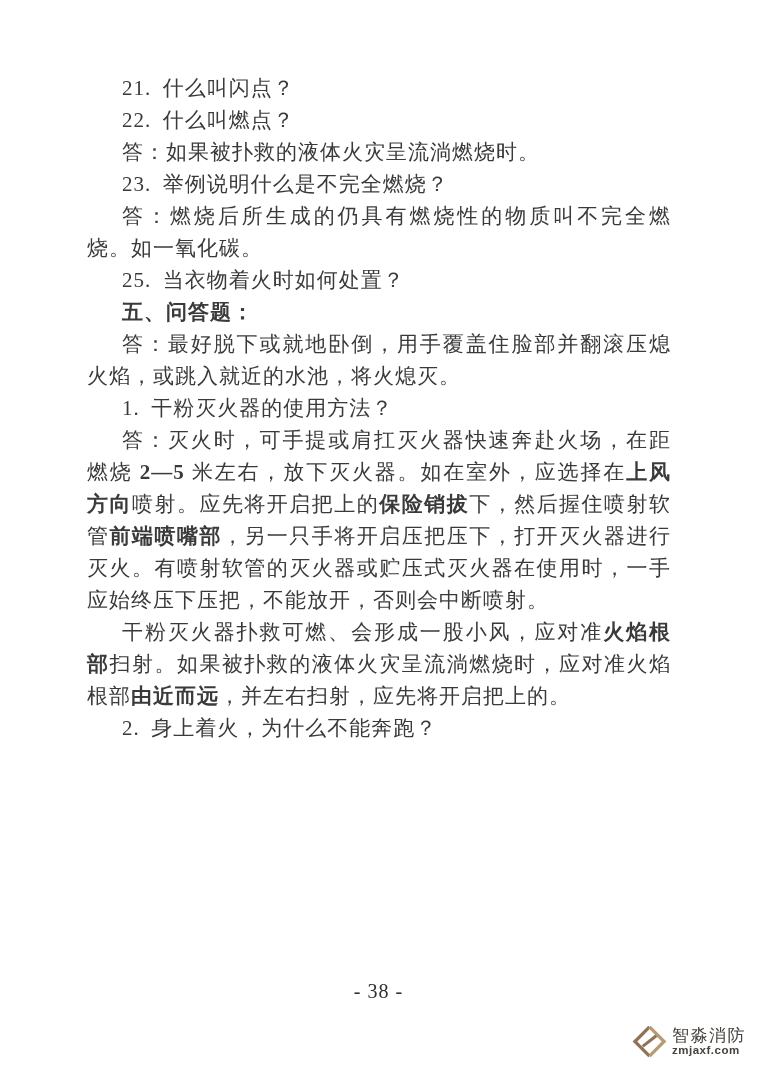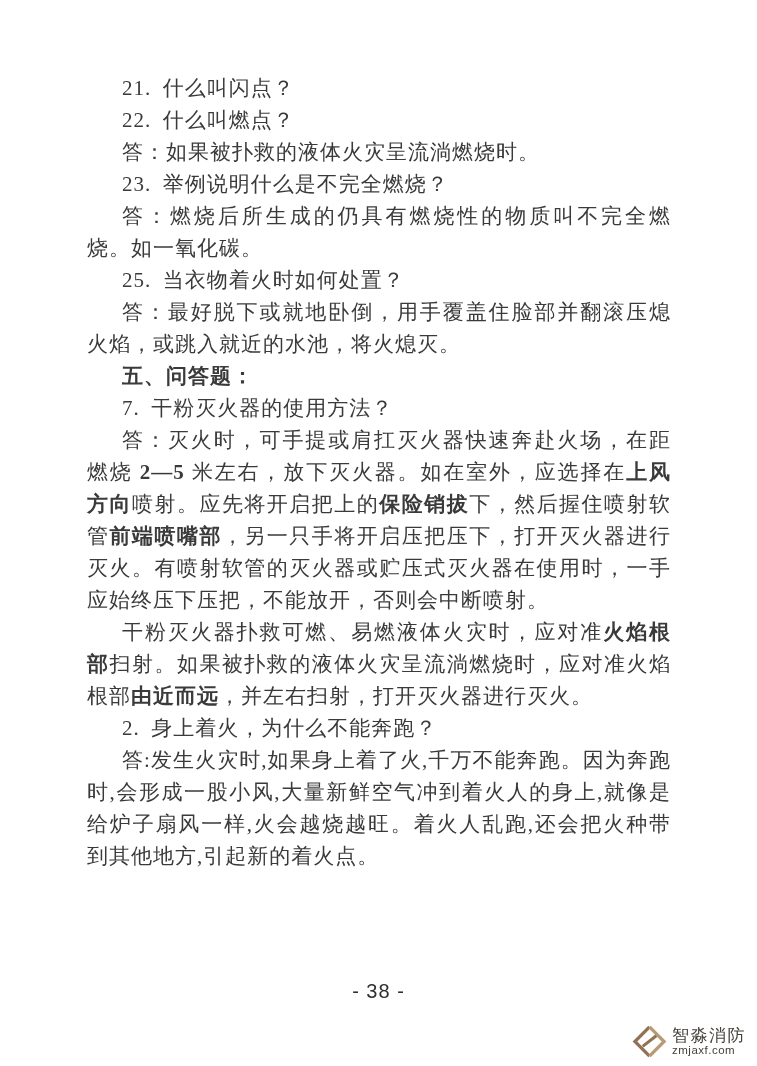--- a/index.html
+++ b/index.html
@@ -35,21 +35,21 @@
     text-underline-offset: 4px;
   }
   .footer-page-number {
     position: absolute;
     left: 0; top: 980px;
     width: 100%;
     text-align: center;
     font-size: 20px;
     letter-spacing: 1px;
     color: #2f2f2f;
-    font-family: Liberation Sans, sans-serif;
+    font-family: Liberation Serif, serif;
   }
   .site-logo {
     position: absolute;
     right: 11px; bottom: 7px;
     display: flex;
     align-items: center;
     gap: 5px;
   }
   .logo-text-col {
     display: flex;
@@ -58,45 +58,44 @@
   }
   .logo-name {
     font-size: 17px;
     letter-spacing: 1.5px;
     color: #45413c;
     font-weight: 500;
     font-family: "Liberation Serif", serif;
   }
   .logo-domain {
     font-size: 11.5px;
-    font-weight: 400;
+    font-weight: 700;
     letter-spacing: 0.5px;
     color: #45413c;
     font-family: "Liberation Sans", sans-serif;
   }
 </style>
 </head>
 <body>
 
 <div class="page">
 
   <div class="content">
       <p class="para question"><span>21. 什么叫闪点？</span></p>
       <p class="para question"><span>22. 什么叫燃点？</span></p>
       <p class="para answer"><span>答：如果被扑救的液体火灾呈流淌燃烧时。</span></p>
       <p class="para question"><span>23. 举例说明什么是不完全燃烧？</span></p>
       <p class="para answer"><span>答：燃烧后所生成的仍具有燃烧性的物质叫不完全燃烧。如一氧化碳。</span></p>
       <p class="para question"><span>25. 当衣物着火时如何处置？</span></p>
+      <p class="para heading"><span class="bold">五、问答题：</span></p>
       <p class="para answer"><span>答：最好脱下或就地卧倒，用手覆盖住脸部并翻滚压熄火焰，或跳入就近的水池，将火熄灭。</span></p>
-      <p class="para heading"><span class="bold">五、问答题：</span></p>
-      <p class="para question"><span>7. 干粉灭火器的使用方法？</span></p>
+      <p class="para question"><span>1. 干粉灭火器的使用方法？</span></p>
       <p class="para answer"><span>答：灭火时，可手提或肩扛灭火器快速奔赴火场，在距燃烧 </span><span class="bold underline">2—5</span><span> 米左右，放下灭火器。如在室外，应选择在</span><span class="bold underline">上风方向</span><span>喷射。应先将开启把上的</span><span class="bold underline">保险销拔</span><span>下，然后握住喷射软管</span><span class="bold underline">前端喷嘴部</span><span>，另一只手将开启压把压下，打开灭火器进行灭火。有喷射软管的灭火器或贮压式灭火器在使用时，一手应始终压下压把，不能放开，否则会中断喷射。</span></p>
-      <p class="para answer"><span>干粉灭火器扑救可燃、易燃液体火灾时，应对准</span><span class="bold underline">火焰根部</span><span>扫射。如果被扑救的液体火灾呈流淌燃烧时，应对准火焰根部</span><span class="bold underline">由近而远</span><span>，并左右扫射，打开灭火器进行灭火。</span></p>
+      <p class="para answer"><span>干粉灭火器扑救可燃、会形成一股小风，应对准</span><span class="bold underline">火焰根部</span><span>扫射。如果被扑救的液体火灾呈流淌燃烧时，应对准火焰根部</span><span class="bold underline">由近而远</span><span>，并左右扫射，应先将开启把上的。</span></p>
       <p class="para question"><span>2. 身上着火，为什么不能奔跑？</span></p>
-      <p class="para answer"><span>答:发生火灾时,如果身上着了火,千万不能奔跑。因为奔跑时,会形成一股小风,大量新鲜空气冲到着火人的身上,就像是给炉子扇风一样,火会越烧越旺。着火人乱跑,还会把火种带到其他地方,引起新的着火点。</span></p>
     </div>
 
   <div class="footer-page-number">- 38 -</div>
 
   <div class="site-logo">
     <span style="display:inline-flex;">
       <svg width="35" height="35" viewBox="0 0 36 36" aria-hidden="true">
         <path d="M18 3 L3 18 L18 33" fill="none" stroke="#8f7357" stroke-width="3.4"></path>
         <path d="M18 3 L33 18 L18 33" fill="none" stroke="#b99a76" stroke-width="3.4"></path>
         <path d="M11 23 L25 12" fill="none" stroke="#8f7357" stroke-width="3.2"></path>

